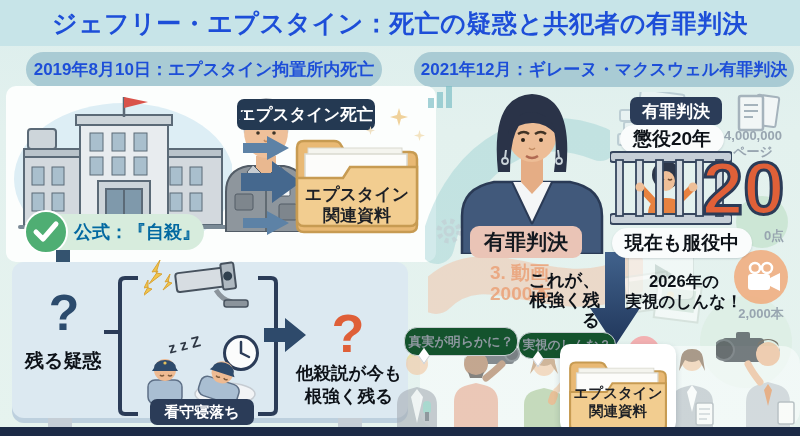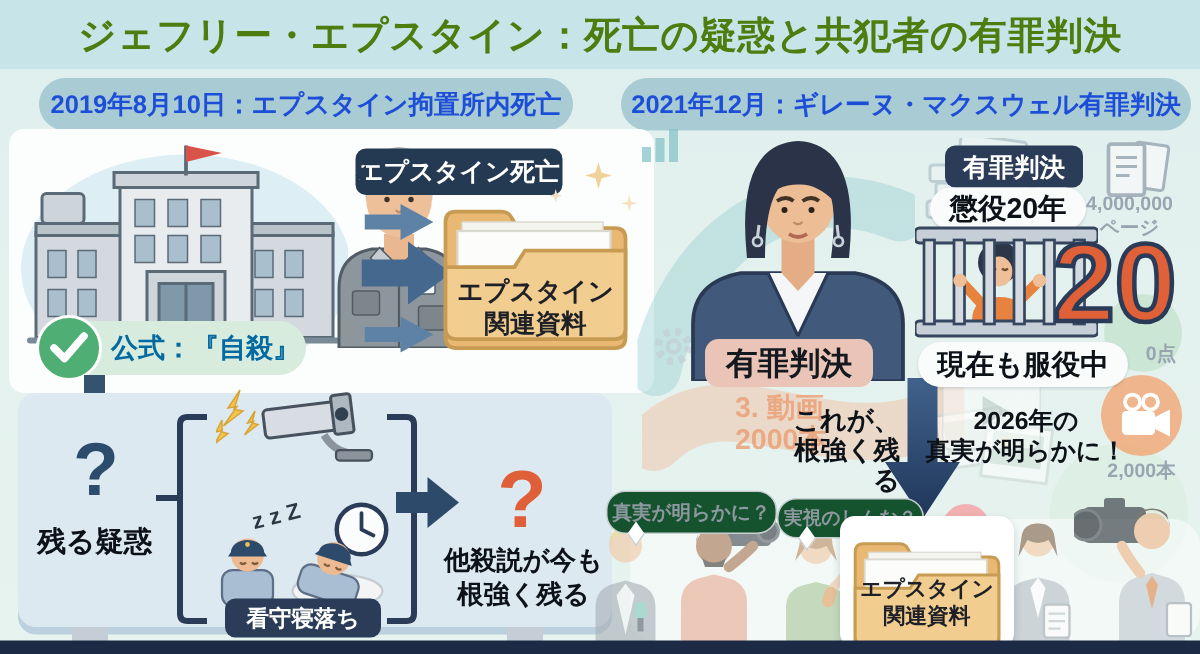--- a/index.html
+++ b/index.html
@@ -3,21 +3,21 @@
 <meta charset="utf-8">
 <style>
   html,body{margin:0;padding:0;}
   body{width:800px;height:436px;overflow:hidden;
        font-family:"Liberation Sans","DejaVu Sans",sans-serif;
        background:linear-gradient(180deg,#dceeed 0%,#e3f1ee 30%,#e6f3ef 100%);}
   .abs{position:absolute;}
   .canvas{position:relative;width:800px;height:436px;}
   .title-band{left:0;top:0;width:800px;height:46px;background:#c7e4e8;
               display:flex;align-items:center;justify-content:center;}
-  .title-text{font-size:25px;font-weight:800;color:#4d7c0f;letter-spacing:.5px;}
+  .title-text{font-size:25px;font-weight:800;color:#1d4ed8;letter-spacing:.5px;}
   .hdr-pill{background:#a9cbd4;border-radius:18px;display:flex;align-items:center;
             justify-content:center;font-weight:800;font-size:17px;color:#1d4ed8;}
   .white-panel{background:#fcfefd;border-radius:10px;}
   .navy-tag{background:#2b3c58;color:#fff;font-weight:800;display:flex;
             align-items:center;justify-content:center;border-radius:7px;}
   .white-pill{background:#fafcfc;color:#0d1218;font-weight:800;display:flex;
               align-items:center;justify-content:center;border-radius:15px;
               box-shadow:0 1px 2px rgba(40,60,80,.18);}
   .pink-pill{background:#eac4b6;color:#14191f;font-weight:800;display:flex;
              align-items:center;justify-content:center;border-radius:9px;}
@@ -316,21 +316,21 @@
   <svg class="abs" style="left:590px;top:252px;" width="50" height="94" viewBox="0 0 50 94">
     <defs>
         <linearGradient id="gnav" x1="0" y1="0" x2="0" y2="1">
       <stop offset="0" stop-color="#41628c"></stop>
           <stop offset="1" stop-color="#20365a"></stop>
         </linearGradient>
       </defs>
     <path d="M15,0 H35 V56 H50 L25,94 L0,56 H15 Z" fill="url(#gnav)"></path>
     </svg>
   <div class="abs blk ml" style="left:614px;top:272px;width:140px;font-size:16.5px;line-height:1.2;text-align:center;">2026年の
-真実が明らかに！</div>
+実視のしんな！</div>
 
   <div class="abs navy-tag" style="left:630px;top:97px;width:92px;height:28px;font-size:17px;">有罪判決</div>
   <div class="abs white-pill" style="left:620px;top:125px;width:104px;height:28px;font-size:19px;">懲役20年</div>
   <svg class="abs" style="left:610px;top:150px;" width="122" height="76" viewBox="0 0 122 76">
     <circle cx="56" cy="25" r="14" fill="#2c3648"></circle>
     <ellipse cx="56" cy="31" rx="9" ry="10" fill="#eebf98"></ellipse>
     <path d="M50,29 q2,2 4,0 M58,29 q2,2 4,0" stroke="#6b4a30" stroke-width="1.5" fill="none"></path>
     <path d="M38,64 q0,-16 18,-16 q18,0 18,16 z" fill="#e8823f"></path>
     <path d="M44,52 L31,38 M68,52 L82,38" stroke="#e8823f" stroke-width="7" stroke-linecap="round"></path>
     <rect x="0" y="2" width="122" height="10" rx="3" fill="#c6cfd7" stroke="#36465e" stroke-width="2"></rect>

